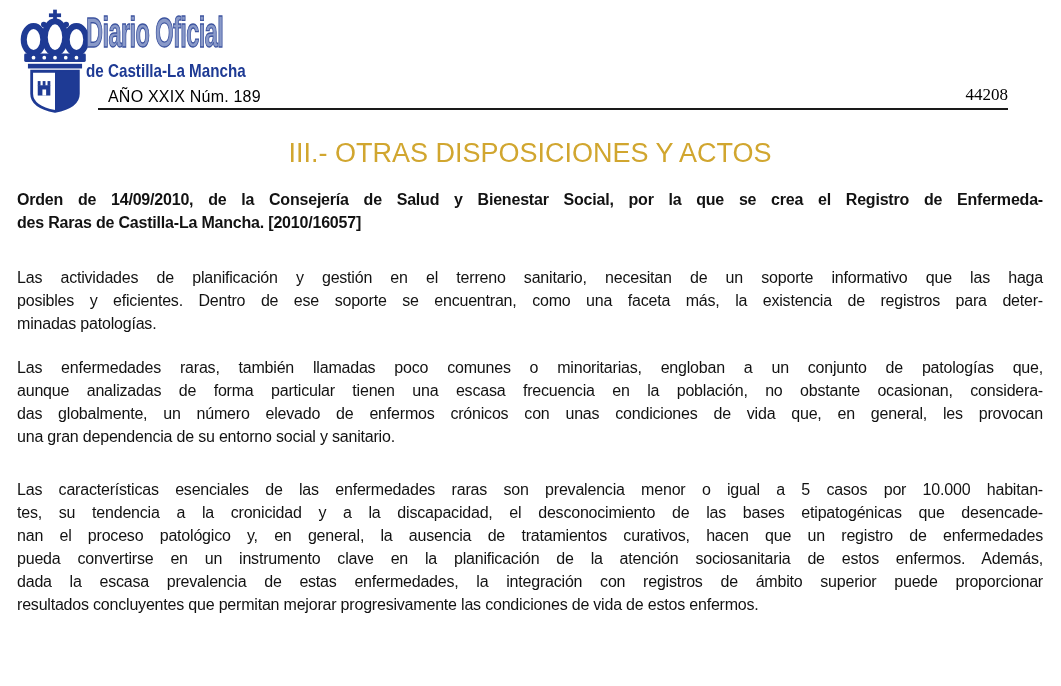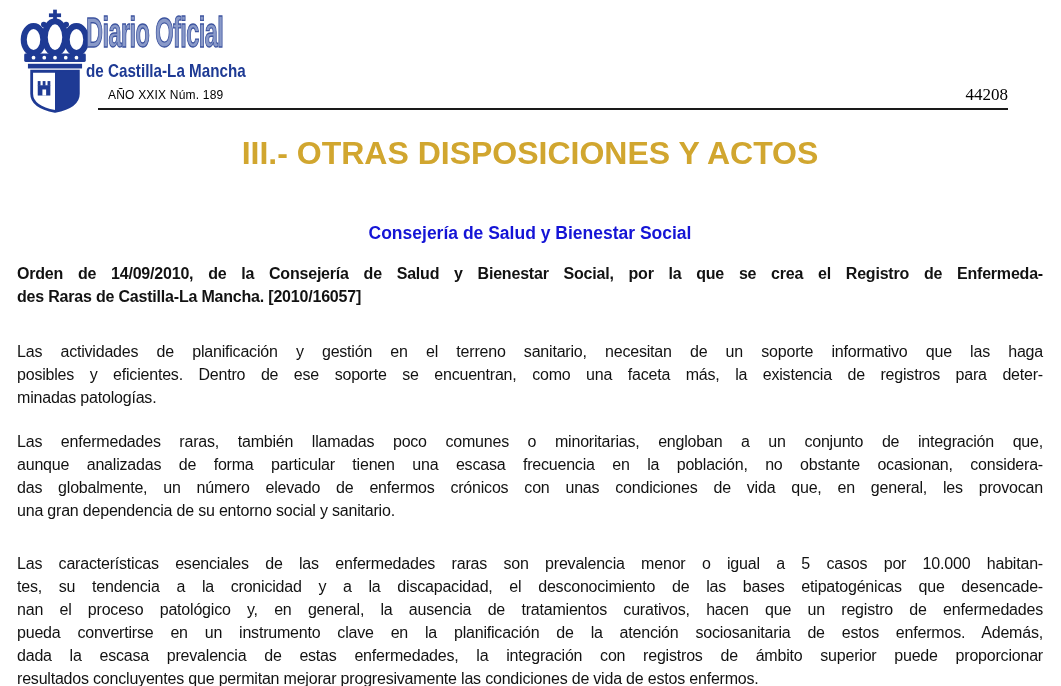--- a/index.html
+++ b/index.html
@@ -25,21 +25,21 @@
   }
   .wordmark-sub {
     position: absolute; left: 86px; top: 60px;
     font-size: 19px; font-weight: bold; line-height: 21px;
     color: #1e3a94;
     transform: scaleX(0.80); transform-origin: 0 0;
     white-space: nowrap;
   }
   .issue {
     position: absolute; left: 108px; top: 88px;
-    font-size: 12px; color: #000000; white-space: nowrap;
+    font-size: 16px; color: #000000; white-space: nowrap;
     letter-spacing: 0.2px;
   }
   .head-date {
     position: absolute; left: 377px; top: 85px;
     font-size: 17px; color: #000000; white-space: nowrap;
     letter-spacing: -0.2px;
   }
   .head-page {
     position: absolute; right: 53px; top: 85px;
     font-size: 17px; color: #000000; white-space: nowrap; font-family: Liberation Serif, serif;
@@ -47,21 +47,21 @@
   .head-rule {
     position: absolute; left: 98px; right: 53px; top: 108px;
     height: 2px; background: #1a1a1a;
   }
 
   
   .main { padding: 0 18px 0 17px; }
   .section-title {
     margin-top: 27px;
     text-align: center;
-    font-size: 32px; font-weight: bold; line-height: 30px;
+    font-size: 27px; font-weight: normal; line-height: 30px;
     letter-spacing: 0px;
     color: #d1a62f;
   }
   .department {
     margin-top: 56px;
     text-align: center;
     font-size: 17.5px; font-weight: bold; line-height: 18px;
     color: #1414d6;
   }
   .order-heading {
@@ -130,35 +130,34 @@
   <div class="issue">AÑO XXIX  Núm. 189</div>
   <div class="head-page">44208</div>
   <div class="head-rule"></div>
 
 </header>
 
 <main class="main">
 
   <div class="section-title">III.- OTRAS DISPOSICIONES Y ACTOS</div>
 
-  <div class="department">Consejería de Salud y Bienestar Social</div>
 
   <div class="order-heading" id="order-heading">
       <div class="tline">Orden de 14/09/2010, de la Consejería de Salud y Bienestar Social, por la que se crea el Registro de Enfermeda-</div>
       <div class="tline tline-last">des Raras de Castilla-La Mancha. [2010/16057]</div>
     </div>
 
   <div class="para" id="para-1">
       <div class="tline">Las actividades de planificación y gestión en el terreno sanitario, necesitan de un soporte informativo que las haga</div>
       <div class="tline">posibles y eficientes. Dentro de ese soporte se encuentran, como una faceta más, la existencia de registros para deter-</div>
       <div class="tline tline-last">minadas patologías.</div>
     </div>
 
   <div class="para" id="para-2">
-      <div class="tline">Las enfermedades raras, también llamadas poco comunes o minoritarias, engloban a un conjunto de integración que,</div>
+      <div class="tline">Las enfermedades raras, también llamadas poco comunes o minoritarias, engloban a un conjunto de patologías que,</div>
       <div class="tline">aunque analizadas de forma particular tienen una escasa frecuencia en la población, no obstante ocasionan, considera-</div>
       <div class="tline">das globalmente, un número elevado de enfermos crónicos con unas condiciones de vida que, en general, les provocan</div>
       <div class="tline tline-last">una gran dependencia de su entorno social y sanitario.</div>
     </div>
 
   <div class="para" id="para-3">
       <div class="tline">Las características esenciales de las enfermedades raras son prevalencia menor o igual a 5 casos por 10.000 habitan-</div>
       <div class="tline">tes, su tendencia a la cronicidad y a la discapacidad, el desconocimiento de las bases etipatogénicas que desencade-</div>
       <div class="tline">nan el proceso patológico y, en general, la ausencia de tratamientos curativos, hacen que un registro de enfermedades</div>
       <div class="tline">pueda convertirse en un instrumento clave en la planificación de la atención sociosanitaria de estos enfermos. Además,</div>

